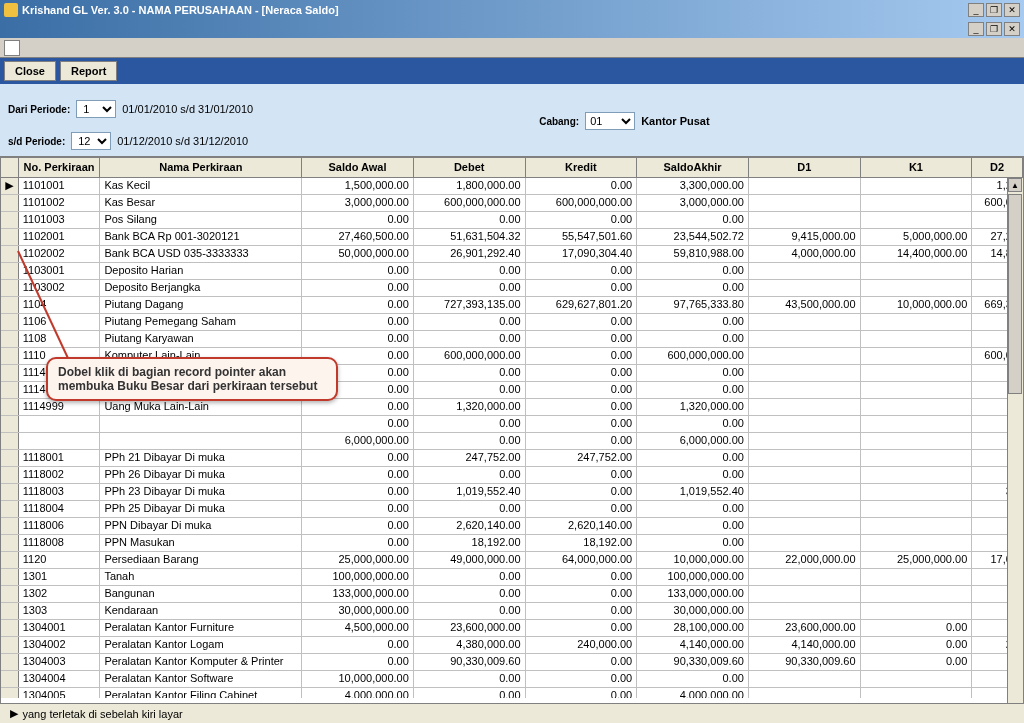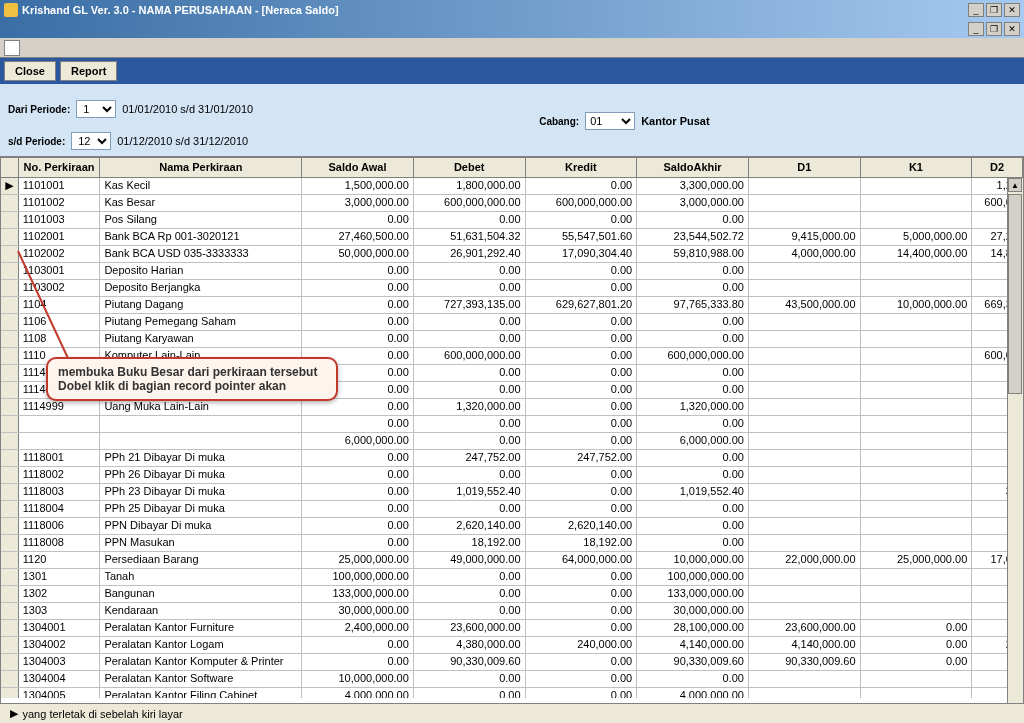--- a/index.html
+++ b/index.html
@@ -425,21 +425,21 @@
         <div class="gc gc-num">0.00</div>
         <div class="gc gc-num">30,000,000.00</div>
         <div class="gc gc-num"></div>
         <div class="gc gc-num"></div>
         <div class="gc gc-d2"></div>
       </div>
       <div class="gr">
         <div class="gc gc-sel"></div>
         <div class="gc gc-no">1304001</div>
         <div class="gc gc-nama">Peralatan Kantor Furniture</div>
-        <div class="gc gc-num">2,400,000.00</div>
+        <div class="gc gc-num">4,500,000.00</div>
         <div class="gc gc-num">23,600,000.00</div>
         <div class="gc gc-num">0.00</div>
         <div class="gc gc-num">28,100,000.00</div>
         <div class="gc gc-num">23,600,000.00</div>
         <div class="gc gc-num">0.00</div>
         <div class="gc gc-d2"></div>
       </div>
       <div class="gr">
         <div class="gc gc-sel"></div>
         <div class="gc gc-no">1304002</div>
@@ -513,15 +513,15 @@
   </div>
 </div>
 
 <div class="statusbar">
   <span class="status-arrow">▶</span>
   <span>yang terletak di sebelah kiri layar</span>
 </div>
 
 <div class="callout-line"></div>
 <div class="callout">
+  <div>Dobel klik di bagian record pointer akan</div>
   <div>membuka Buku Besar dari perkiraan tersebut</div>
-  <div>Dobel klik di bagian record pointer akan</div>
 </div>
 
 </body></html>

